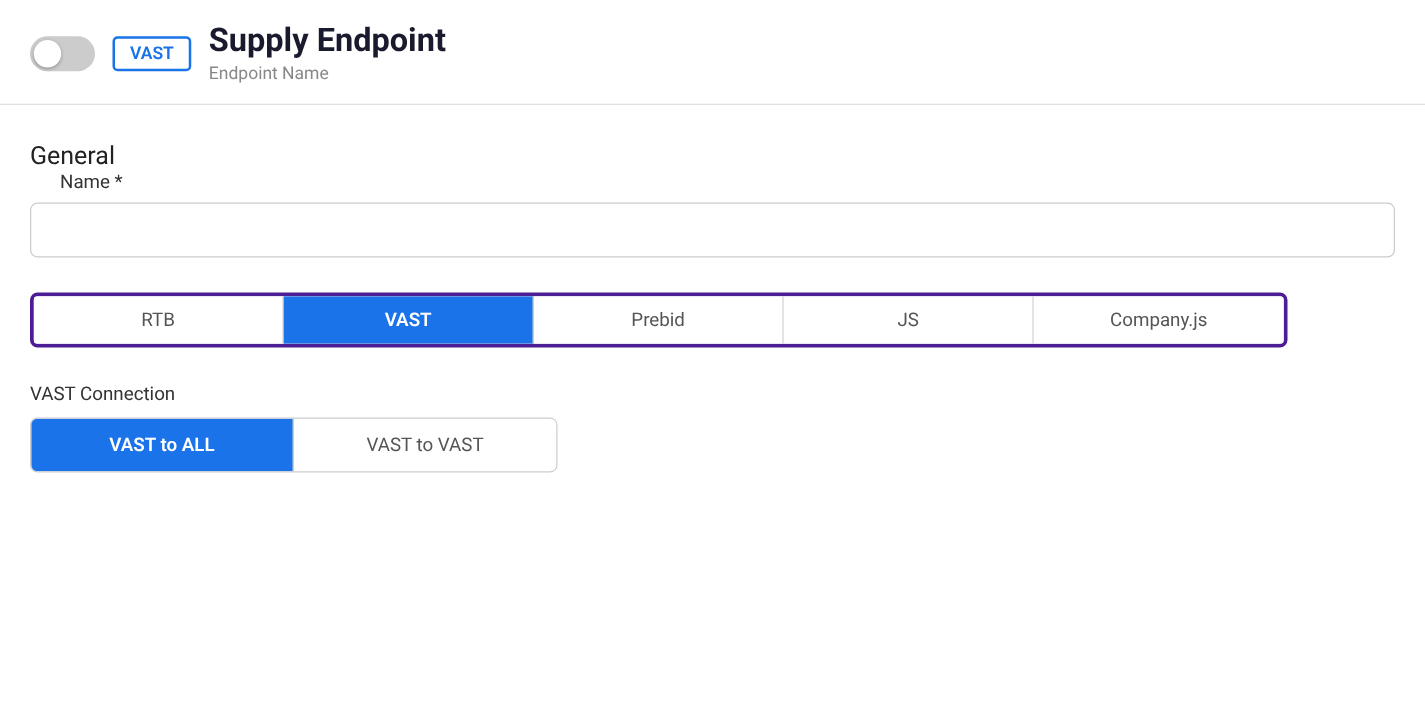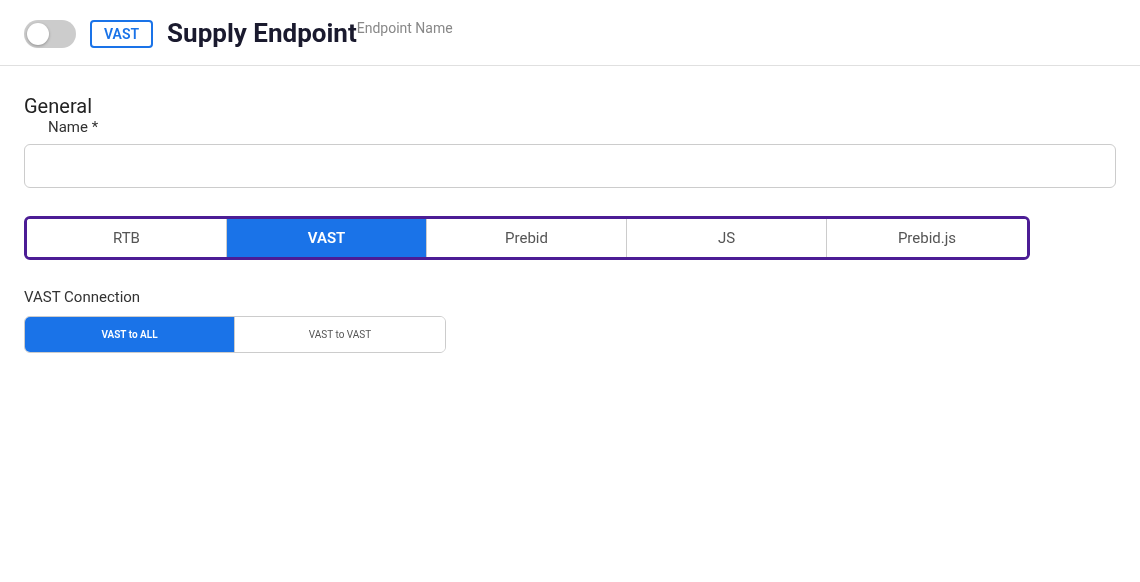--- a/index.html
+++ b/index.html
@@ -58,21 +58,21 @@
       border-radius: 4px;
       padding: 4px 12px;
       color: #1a73e8;
       font-size: 14px;
       font-weight: 600;
       flex-shrink: 0;
     }
 
     .header-title {
       display: flex;
-      flex-direction: row;
+      flex-direction: column;
     }
 
     .header-title h1 {
       font-size: 26px;
       font-weight: 700;
       color: #1a1a2e;
       line-height: 1.2;
     }
 
     .header-subtitle {
@@ -192,21 +192,21 @@
       border: 1px solid #ccc;
       border-radius: 6px;
       overflow: hidden;
       width: fit-content;
     }
 
     .vast-btn {
       padding: 12px 0;
       width: 210px;
       text-align: center;
-      font-size: 10px;
+      font-size: 15px;
       color: #555;
       background: #fff;
       border: none;
       border-right: 1px solid #ccc;
       cursor: pointer;
       font-family: inherit;
     }
 
     .vast-btn:last-child {
       border-right: none;
@@ -244,21 +244,21 @@
     <label class="field-label">Name *</label>
     <input class="field-input" type="text" value="" placeholder="" style="">
   </div>
 
   <div class="connection-type-section">
     <div class="connection-type-buttons">
       <button class="conn-btn">RTB</button>
       <button class="conn-btn active">VAST</button>
       <button class="conn-btn">Prebid</button>
       <button class="conn-btn">JS</button>
-      <button class="conn-btn">Prebid.js</button>
+      <button class="conn-btn">Company.js</button>
     </div>
   </div>
 
   <div class="vast-connection-section">
     <span class="vast-connection-label">VAST Connection</span>
     <div class="vast-connection-buttons">
       <button class="vast-btn active">VAST to ALL</button>
       <button class="vast-btn">VAST to VAST</button>
     </div>
   </div>

